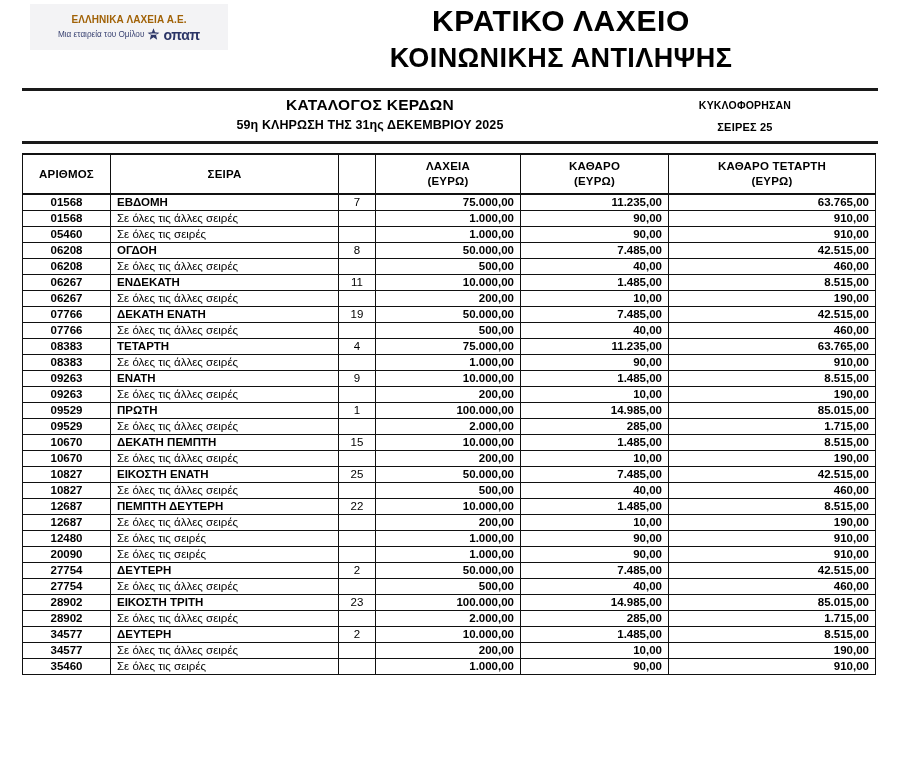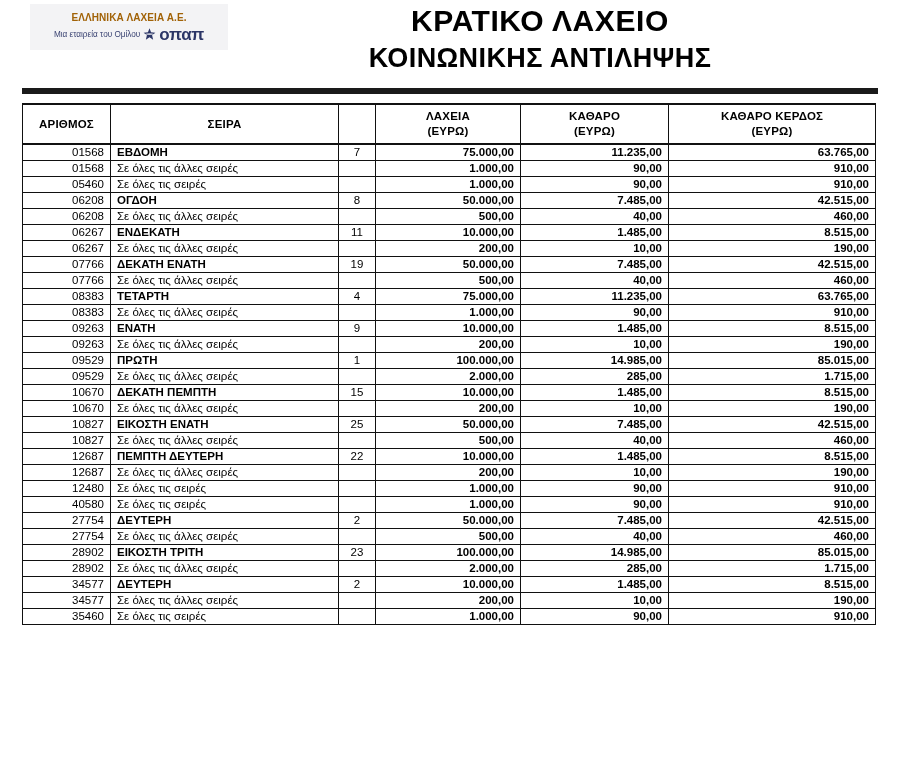--- a/index.html
+++ b/index.html
@@ -49,28 +49,28 @@
     white-space: nowrap;
     margin-top: 2px;
   }
   .opap-star {
     display: inline-block;
     width: 13px; height: 13px;
     position: relative;
     flex: 0 0 auto;
   }
   .opap-word {
-    font-size: 17px;
+    font-size: 14px;
     font-weight: bold;
     color: #2b3566;
     letter-spacing: -.3px;
   }
   .title-block {
     position: absolute;
-    left: 230px; top: 0;
+    left: 251px; top: 0;
     width: 620px;
     text-align: center;
   }
   .title-line1 {
     font-size: 30px;
     font-weight: bold;
     letter-spacing: .6px;
     line-height: 38px;
     margin-top: 2px;
   }
@@ -162,21 +162,21 @@
     border-color: #111;
   }
   .th-inner { display: block; line-height: 15px; }
   .col-num    { width: 88px; }
   .col-series { width: 228px; }
   .col-idx    { width: 37px; }
   .col-prize  { width: 145px; }
   .col-tax    { width: 148px; }
   .col-net    { width: 207px; }
 
-  td.c-num    { text-align: right; font-weight: normal; }
+  td.c-num    { text-align: center; font-weight: bold; }
   td.c-series { text-align: left; }
   td.c-series.named { font-weight: bold; }
   td.c-idx    { text-align: center; }
   td.c-money  { text-align: right; font-weight: bold; padding-right: 7px; }
 </style>
 </head>
 <body>
 
 <div id="page">
 
@@ -197,20 +197,30 @@
     </div>
 
     <div class="title-block">
       <div class="title-line1">ΚΡΑΤΙΚΟ ΛΑΧΕΙΟ</div>
       <div class="title-line2">ΚΟΙΝΩΝΙΚΗΣ ΑΝΤΙΛΗΨΗΣ</div>
     </div>
   </div>
 
   <div class="rule-double"></div>
 
+  <div class="subtitle-band">
+    <div class="subtitle-center">
+      <div class="sub-main">ΚΑΤΑΛΟΓΟΣ ΚΕΡΔΩΝ</div>
+      <div class="sub-draw">59η ΚΛΗΡΩΣΗ ΤΗΣ 31ης ΔΕΚΕΜΒΡΙΟΥ 2025</div>
+    </div>
+    <div class="subtitle-right">
+      <div class="circ-label">ΚΥΚΛΟΦΟΡΗΣΑΝ</div>
+      <div class="circ-value">ΣΕΙΡΕΣ 25</div>
+    </div>
+  </div>
 
   <div class="rule-double"></div>
 
   <div class="table-wrap">
     <table class="prize">
       <colgroup>
         <col class="col-num">
           <col class="col-series">
           <col class="col-idx">
         <col class="col-prize">
@@ -230,21 +240,21 @@
             </th>
             <th>
               <span class="th-inner">ΛΑΧΕΙΑ</span>
               <span class="th-inner">(ΕΥΡΩ)</span>
             </th>
             <th>
               <span class="th-inner">ΚΑΘΑΡΟ</span>
               <span class="th-inner">(ΕΥΡΩ)</span>
             </th>
             <th>
-              <span class="th-inner">ΚΑΘΑΡΟ ΚΕΡΔΟΣ</span>
+              <span class="th-inner">ΚΑΘΑΡΟ ΤΕΤΑΡΤΗ</span>
               <span class="th-inner">(ΕΥΡΩ)</span>
             </th>
           </tr>
       </thead>
       <tbody>
           <tr>
             <td class="c-num">01568</td>
             <td class="c-series named">ΕΒΔΟΜΗ</td>
             <td class="c-idx">7</td>
             <td class="c-money">75.000,00</td>
@@ -413,21 +423,21 @@
           </tr>
           <tr>
             <td class="c-num">12480</td>
             <td class="c-series">Σε όλες τις σειρές</td>
             <td class="c-idx"></td>
             <td class="c-money">1.000,00</td>
             <td class="c-money">90,00</td>
             <td class="c-money">910,00</td>
           </tr>
           <tr>
-            <td class="c-num">40580</td>
+            <td class="c-num">20090</td>
             <td class="c-series">Σε όλες τις σειρές</td>
             <td class="c-idx"></td>
             <td class="c-money">1.000,00</td>
             <td class="c-money">90,00</td>
             <td class="c-money">910,00</td>
           </tr>
           <tr>
             <td class="c-num">27754</td>
             <td class="c-series named">ΔΕΥΤΕΡΗ</td>
             <td class="c-idx">2</td>

